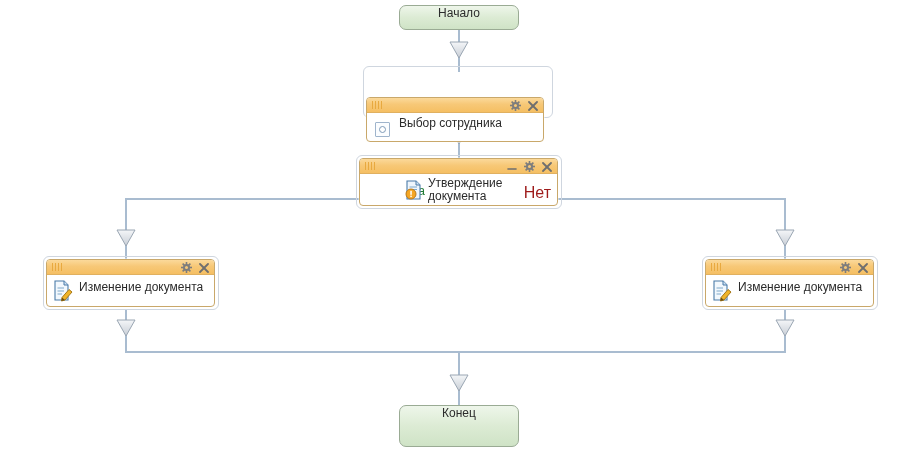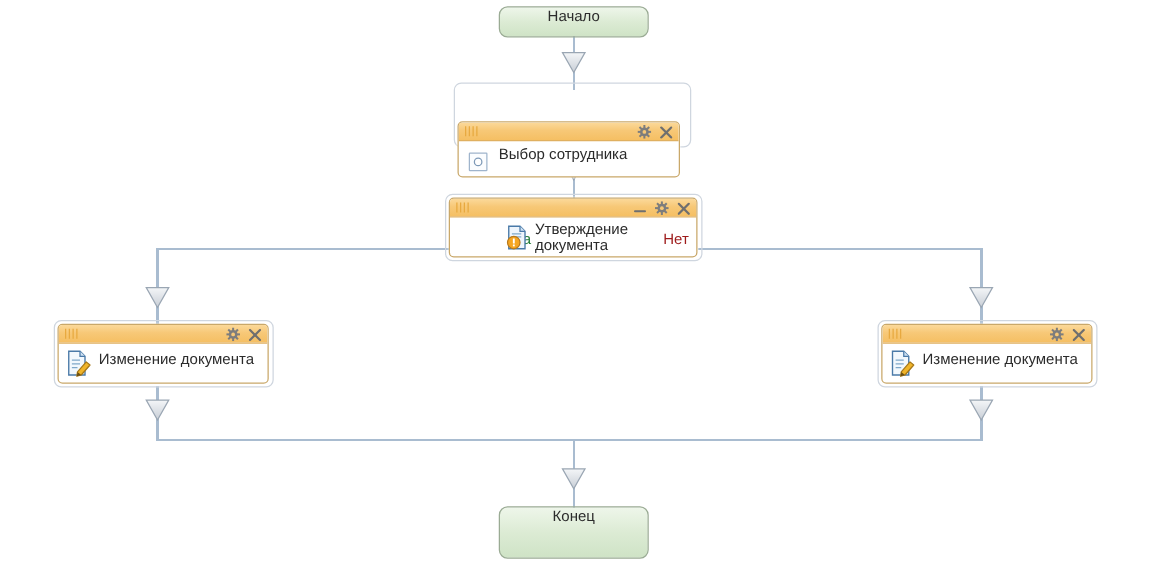--- a/index.html
+++ b/index.html
@@ -127,21 +127,21 @@
 
   .yes-label {
     position: absolute;
     left: 6px;
     font-size: 12px;
     color: #1f7a34;
   }
   .no-label {
     position: absolute;
     right: 6px;
-    font-size: 12px;
+    font-size: 16px;
     color: #9e1b1b;
     text-align: center;
   }
 </style>
 </head>
 <body>
 
 <div id="canvas">
 
   <svg id="wires" viewBox="0 0 922 456" width="922" height="456">

